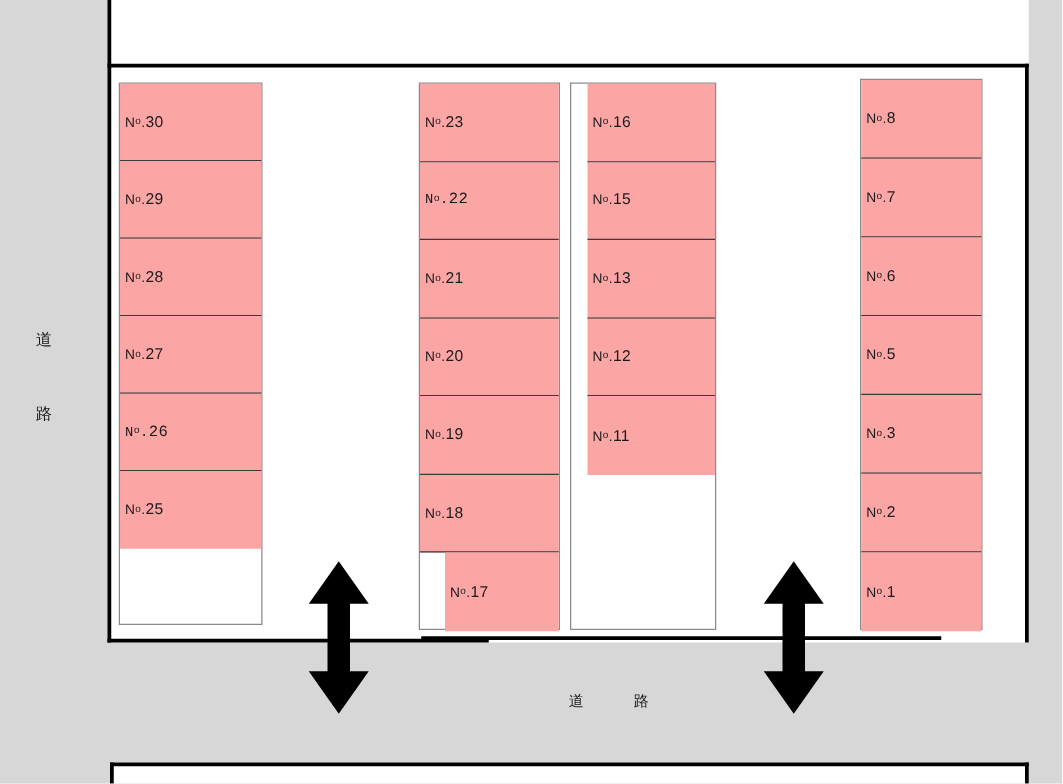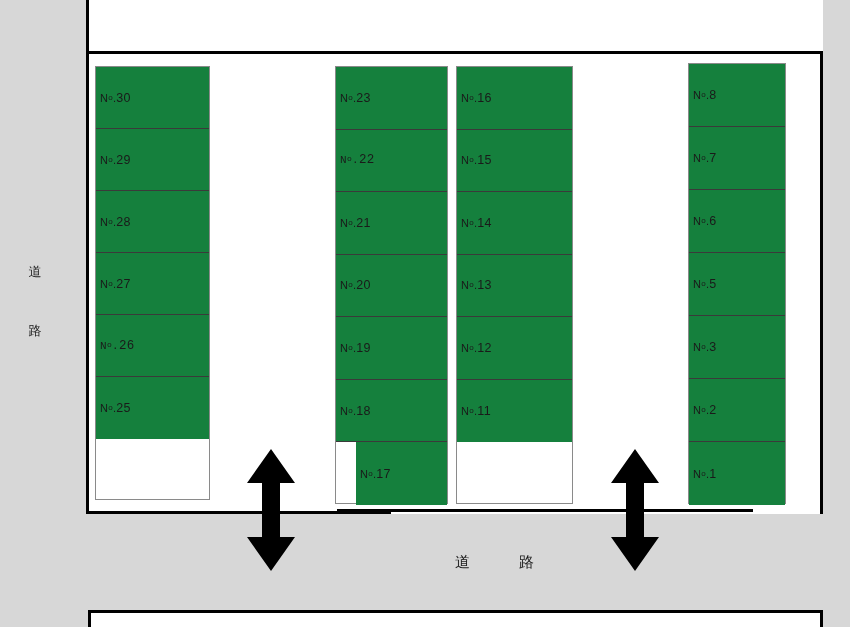--- a/index.html
+++ b/index.html
@@ -72,21 +72,21 @@
   .stall-col {
     position: absolute;
     box-sizing: border-box;
     border: 1px solid #8a8a8a;
     background: #ffffff;
   }
   .stall {
     position: relative;
     box-sizing: border-box;
     border-bottom: 1px solid #3a3a3a;
-    background: #15803d;
+    background: #fca5a5;
     overflow: hidden;
   }
   .stall:last-child { border-bottom: none; }
   .stall-label {
     position: absolute;
     left: 4px;
     top: 50%;
     transform: translateY(-50%);
     font-size: 12.5px;
     color: #1a1a1a;
@@ -131,21 +131,21 @@
     line-height: 1;
   }
   .road-left .ch { display: block; }
   .road-left .ch + .ch { margin-top: 46px; }
 
   
   .road-bottom {
     position: absolute;
     left: 455px;
     top: 553px;
-    font-size: 15px;
+    font-size: 12px;
     color: #1c1c1c;
     letter-spacing: 1px;
     white-space: pre;
   }
 
   
   .arrow {
     position: absolute;
     width: 56px;
     height: 126px;
@@ -216,29 +216,26 @@
         <div class="stall" style="height: 62.5714px;">
           <div class="stall-label"><span class="no">N<sup>o</sup>.</span>19</div>
         </div>
         <div class="stall" style="height: 62.5714px;">
           <div class="stall-label"><span class="no">N<sup>o</sup>.</span>18</div>
         </div>
         <div class="stall" style="height: 62.5714px; margin-left: 20px;">
           <div class="stall-label"><span class="no">N<sup>o</sup>.</span>17</div>
         </div>
       </div>
-      <div class="stall-col" style="left: 456px; top: 66px; width: 117px; height: 438px;">
+      <div class="stall-col" style="left: 456px; top: 66px; width: 117px; height: 438px; padding-left: 13px;">
         <div class="stall" style="height: 62.5714px;">
           <div class="stall-label"><span class="no">N<sup>o</sup>.</span>16</div>
         </div>
         <div class="stall" style="height: 62.5714px;">
           <div class="stall-label"><span class="no">N<sup>o</sup>.</span>15</div>
-        </div>
-        <div class="stall" style="height: 62.5714px;">
-          <div class="stall-label"><span class="no">N<sup>o</sup>.</span>14</div>
         </div>
         <div class="stall" style="height: 62.5714px;">
           <div class="stall-label"><span class="no">N<sup>o</sup>.</span>13</div>
         </div>
         <div class="stall" style="height: 62.5714px;">
           <div class="stall-label"><span class="no">N<sup>o</sup>.</span>12</div>
         </div>
         <div class="stall" style="height: 62.5714px;">
           <div class="stall-label"><span class="no">N<sup>o</sup>.</span>11</div>
         </div>

